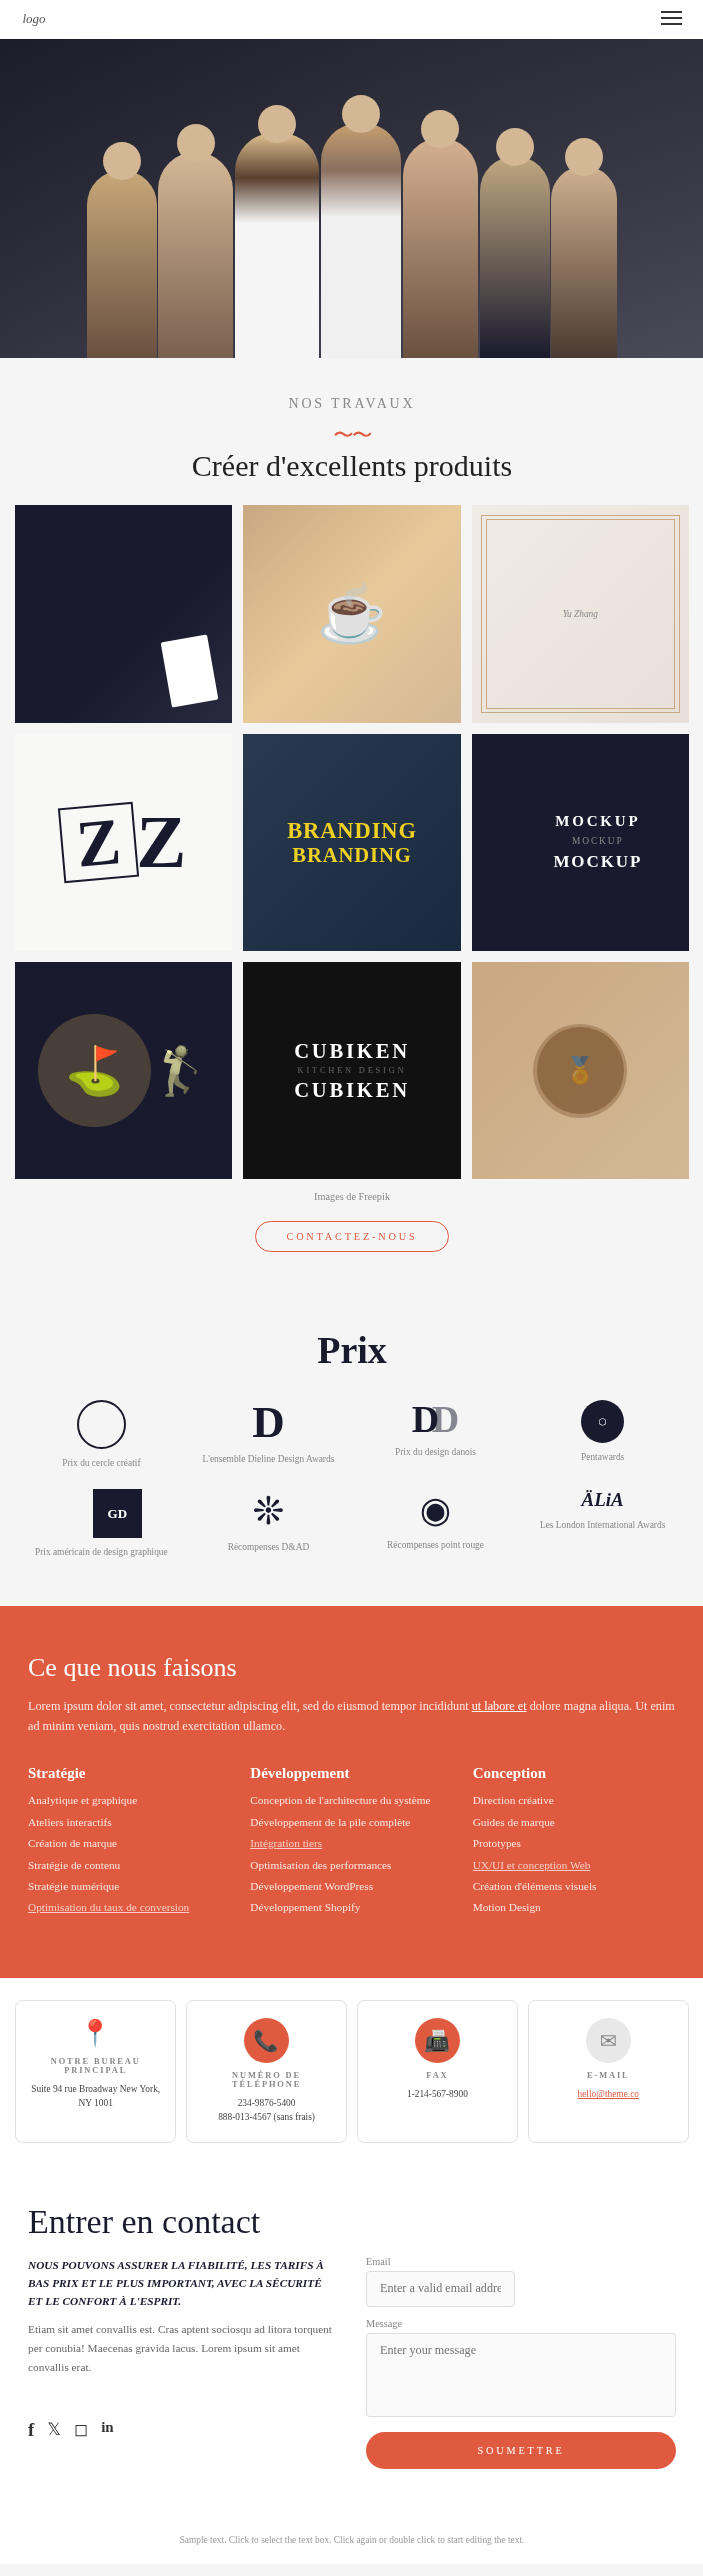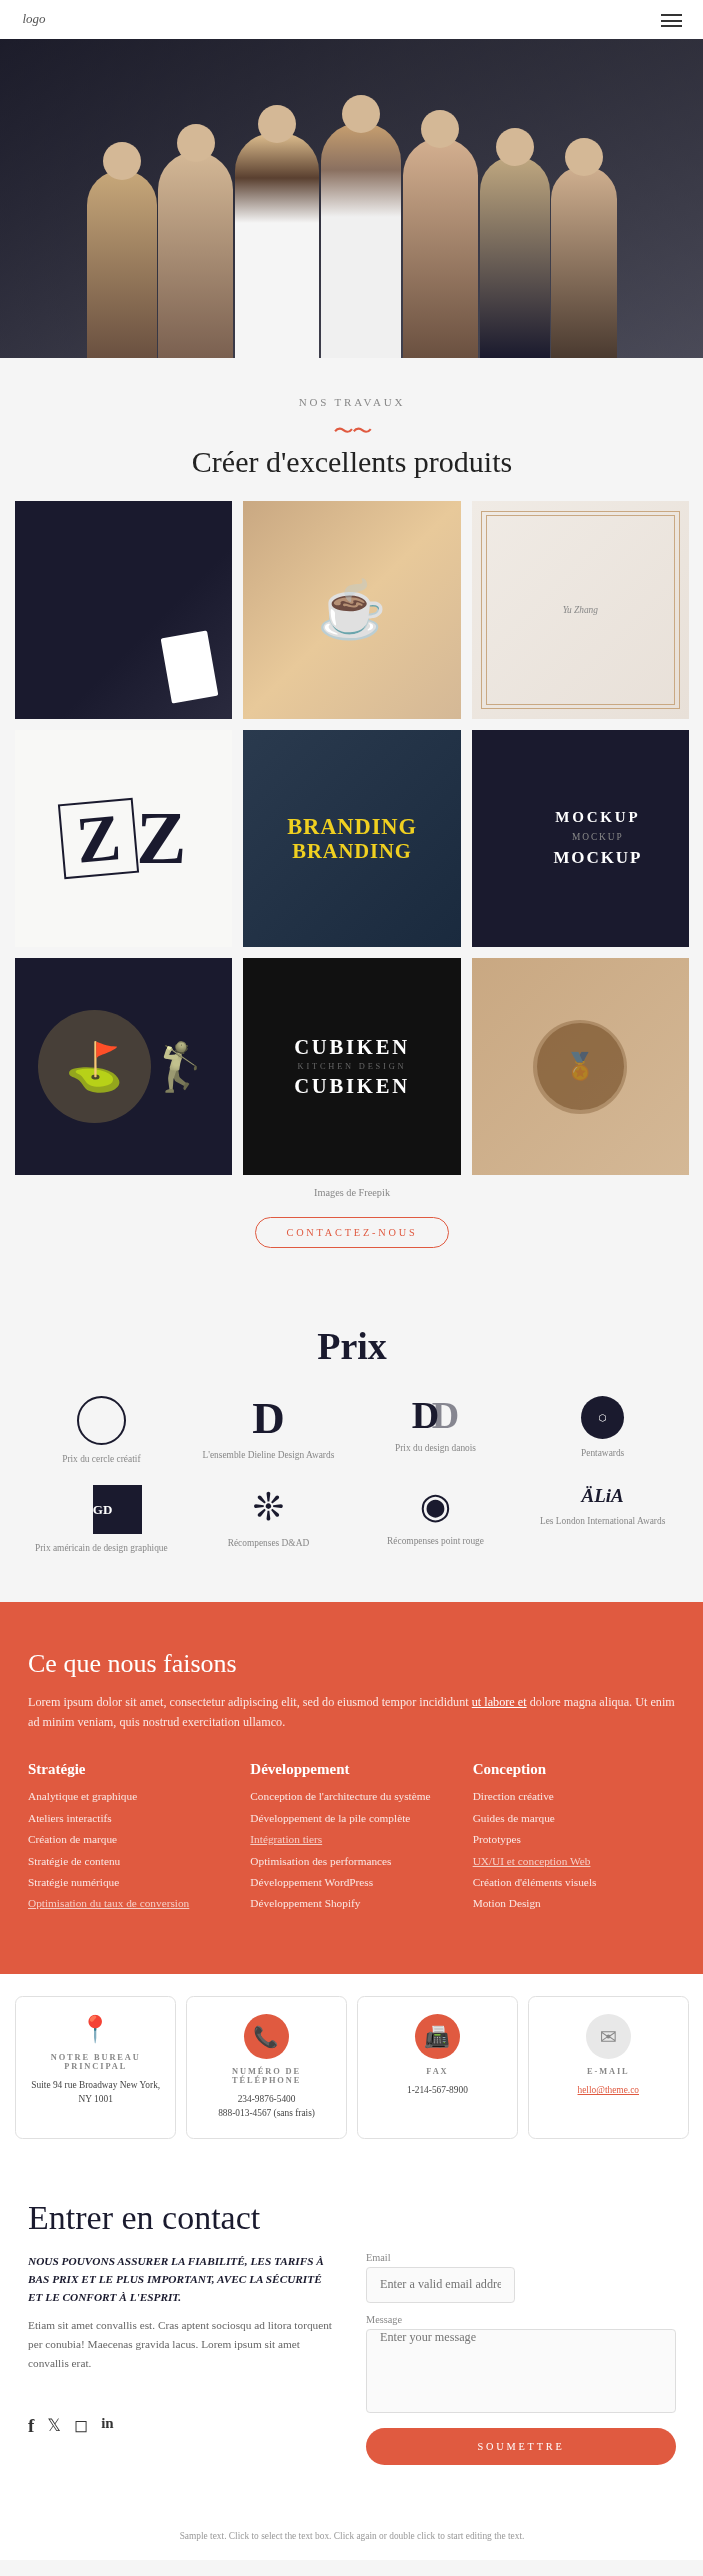--- a/index.html
+++ b/index.html
@@ -1,20 +1,20 @@
 <!DOCTYPE html>
 <html style="font-size:15px"><head>
   <meta charset="utf-8">
   <style>
     * { box-sizing: border-box; margin: 0; padding: 0; }
     body { font-family: 'Georgia', serif; background: #f5f5f5; color: #222; width: 704px; }
 
     
     .header {
-      display: flex; justify-content: space-between; align-items: flex-end;
+      display: flex; justify-content: space-between; align-items: flex-start;
       padding: 11.3px 22.5px; background: #fff; position: relative; z-index: 10;
     }
     .logo { font-size: 13px; font-style: italic; color: #555; }
     .hamburger { display: flex; flex-direction: column; gap: 3.8px; cursor: pointer; }
     .hamburger span { display: block; width: 20.6px; height: 1.9px; background: #333; }
 
     
     .hero {
       width: 100%; height: 319px;
       background: linear-gradient(135deg, #1a1a2e 0%, #3a3a4a 40%, #5a5a6a 100%);
@@ -36,21 +36,21 @@
       position: relative;
     }
     .person::before {
       content: ''; position: absolute; top: -28px; left: 50%; transform: translateX(-50%);
       width: 38px; height: 38px; background: #d4b896; border-radius: 50%;
     }
 
     
     .section-label {
       text-align: center; padding: 38px 0 9.4px;
-      font-size: 11px; letter-spacing: 2.8px; color: #888; text-transform: uppercase;
+      font-size: 14px; letter-spacing: 2.8px; color: #888; text-transform: uppercase;
     }
     .section-title {
       text-align: center; font-size: 30px; font-weight: 300; color: #222;
       padding-bottom: 22.5px; font-family: 'Georgia', serif;
     }
 
     
     .portfolio-grid {
       display: grid; grid-template-columns: repeat(3, 1fr); gap: 11px;
       padding: 0 15px;
@@ -131,21 +131,21 @@
     .entrer-body { font-size: 11.3px; color: #666; line-height: 1.7; margin-bottom: 22.5px; }
     .contact-layout { display: grid; grid-template-columns: 1fr 1fr; gap: 28px; }
     .left-col {}
     .form-col { display: flex; flex-direction: column; gap: 11.3px; }
     .form-row { display: grid; grid-template-columns: 1fr 1fr; gap: 11.3px; }
     .form-input {
       width: 100%; border: 0.9px solid #ddd; border-radius: 3.8px; padding: 9.4px 13px;
       font-size: 12.2px; color: #aaa; background: #fafafa; font-family: inherit;
     }
     .form-textarea {
-      width: 100%; border: 0.9px solid #ddd; border-radius: 3.8px; padding: 0 13px;
+      width: 100%; border: 0.9px solid #ddd; border-radius: 3.8px; padding: 9px 13px;
       font-size: 12.2px; color: #aaa; background: #fafafa; resize: none; height: 84px; font-family: inherit;
     }
     .submit-btn {
       background: #e05a40; color: #fff; border: none; border-radius: 28px;
       padding: 13px 30px; font-size: 10.3px; letter-spacing: 2.8px; text-transform: uppercase;
       cursor: pointer; font-family: inherit; width: 100%;
     }
     .social-icons { display: flex; gap: 13px; padding: 19px 0 9.4px; }
     .social-icon { font-size: 17px; color: #444; cursor: pointer; }
 
@@ -247,21 +247,21 @@
       <span class="award-label">Prix du design danois</span>
     </div>
     <div class="award-item">
       <div style="width:43px;height:43px;background:#1a1a2e;border-radius:50%;display:flex;align-items:center;justify-content:center;">
           <span style="color:#fff;font-size:9.4px;">⬡</span>
         </div>
       <span class="award-label">Pentawards</span>
     </div>
 
     <div class="award-item">
-      <div style="width:49px;height:49px;background:#1a1a2e;display:flex;align-items:center;margin-left:32px;">
+      <div style="width:49px;height:49px;background:#1a1a2e;display:flex;align-items:center;justify-content:center;margin-left:32px;">
           <span style="color:#fff;font-size:13px;font-weight:900;">GD</span>
         </div>
       <span class="award-label">Prix américain de design graphique</span>
     </div>
     <div class="award-item">
       <div style="font-size:38px;color:#1a1a2e;">❊</div>
       <span class="award-label">Récompenses D&amp;AD</span>
     </div>
     <div class="award-item">
       <div style="font-size:36px;color:#1a1a2e;">◉</div>

